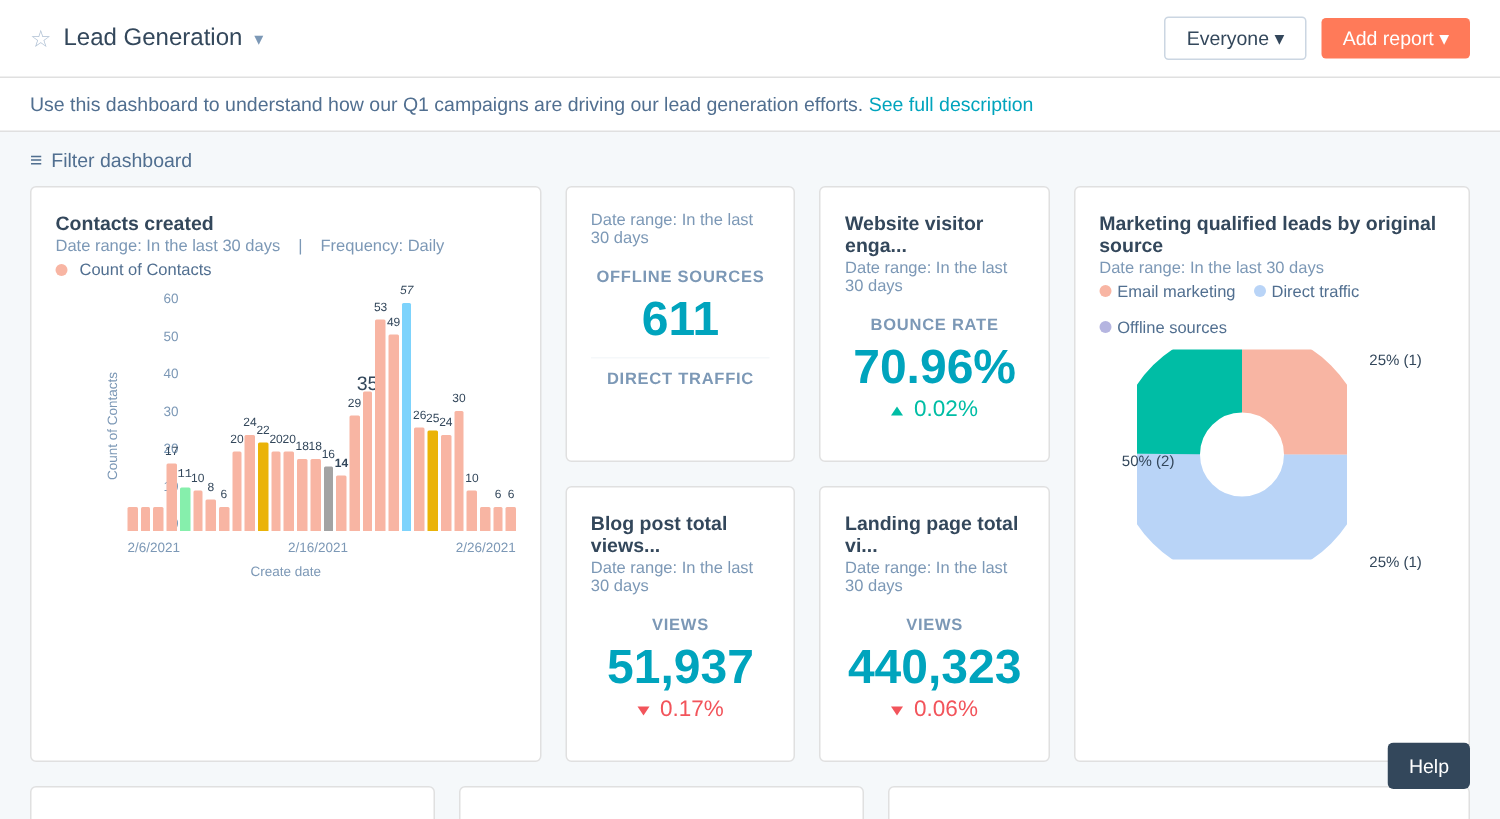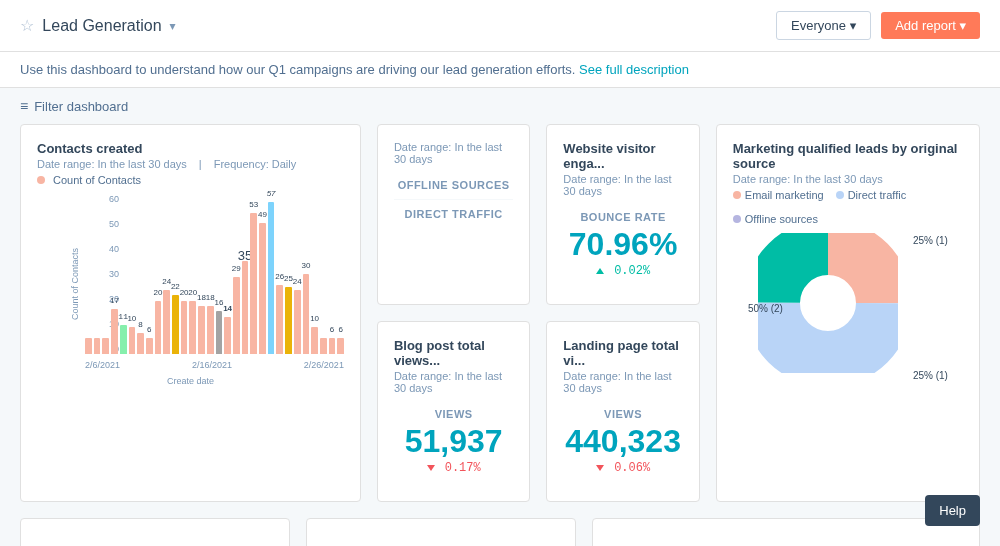--- a/index.html
+++ b/index.html
@@ -41,21 +41,21 @@
     
     .contacts-card { flex: 2; min-width: 0; }
     .chart-area { position: relative; height: 180px; margin-top: 8px; }
     .y-axis-label { position: absolute; left: -18px; top: 50%; transform: translateY(-50%) rotate(-90deg); font-size: 9px; color: #7c98b6; white-space: nowrap; }
     .chart-create-date { text-align: center; font-size: 9px; color: #7c98b6; margin-top: 2px; }
 
     
     .stat-section { text-align: center; padding: 10px 0; }
     .stat-label { font-size: 11px; color: #7c98b6; font-weight: 600; letter-spacing: 0.5px; margin-bottom: 4px; }
     .stat-value { font-size: 32px; font-weight: 700; color: #00a4bd; line-height: 1.1; }
-    .stat-change { font-size: 12px; color: #516f90; margin-top: 2px; font-family: Liberation Mono, monospace; }
+    .stat-change { font-size: 15px; color: #516f90; margin-top: 2px; }
     .stat-change.up { color: #00bda5; }
     .stat-change.down { color: #f2545b; }
     .stat-source { font-size: 11px; color: #7c98b6; margin-top: 8px; border-top: 1px solid #f5f8fa; padding-top: 8px; font-weight: 600; letter-spacing: 0.5px; }
     .triangle-up { display: inline-block; width: 0; height: 0; border-left: 4px solid transparent; border-right: 4px solid transparent; border-bottom: 6px solid #00bda5; margin-right: 3px; }
     .triangle-down { display: inline-block; width: 0; height: 0; border-left: 4px solid transparent; border-right: 4px solid transparent; border-top: 6px solid #f2545b; margin-right: 3px; }
 
     
     .pie-card { flex: 1.5; }
     .pie-container { display: flex; align-items: center; justify-content: center; margin-top: 8px; }
 
@@ -219,20 +219,21 @@
         <div class="chart-create-date" style="font-size:9px;color:#7c98b6;text-align:center;">Create date</div>
       </div>
     </div>
 
     <div class="stat-col-pair">
 
       <div class="card">
         <div class="card-subtitle">Date range: In the last 30 days</div>
         <div class="stat-section">
           <div class="stat-label">OFFLINE SOURCES</div>
+          <div class="stat-value">611</div>
           <div class="stat-source">DIRECT TRAFFIC</div>
         </div>
       </div>
 
       <div class="card">
         <div class="card-title">Blog post total views...</div>
         <div class="card-subtitle">Date range: In the last 30 days</div>
         <div class="stat-section">
           <div class="stat-label">VIEWS</div>
           <div class="stat-value">51,937</div>

